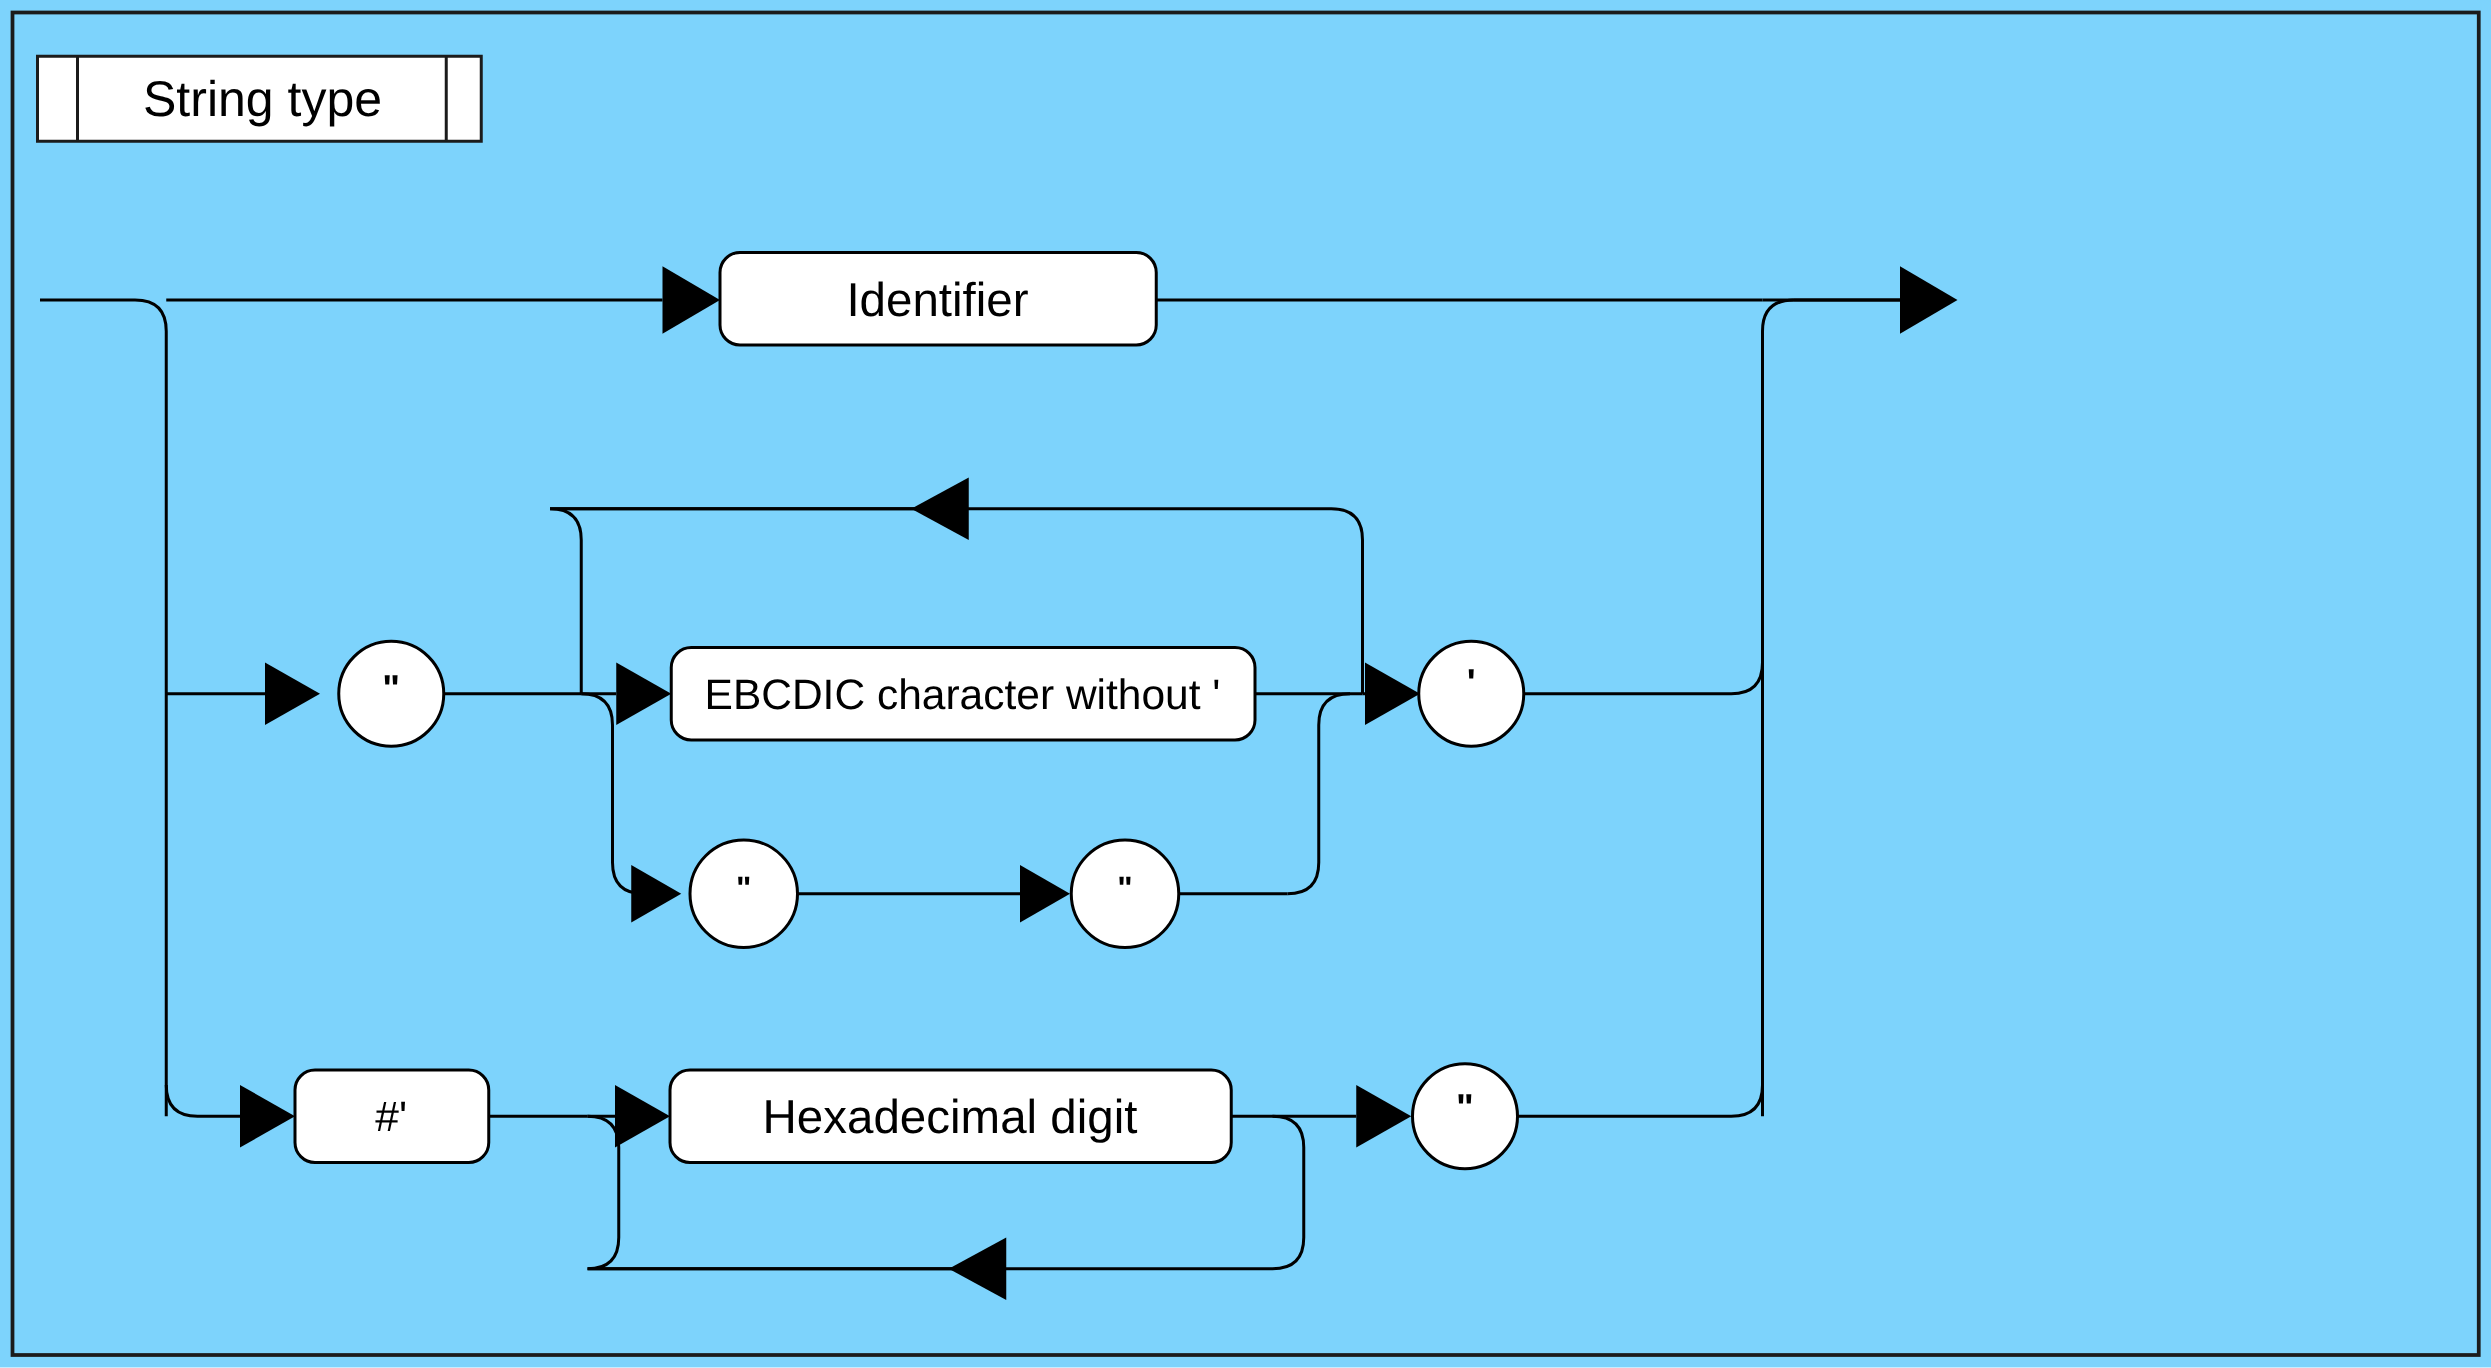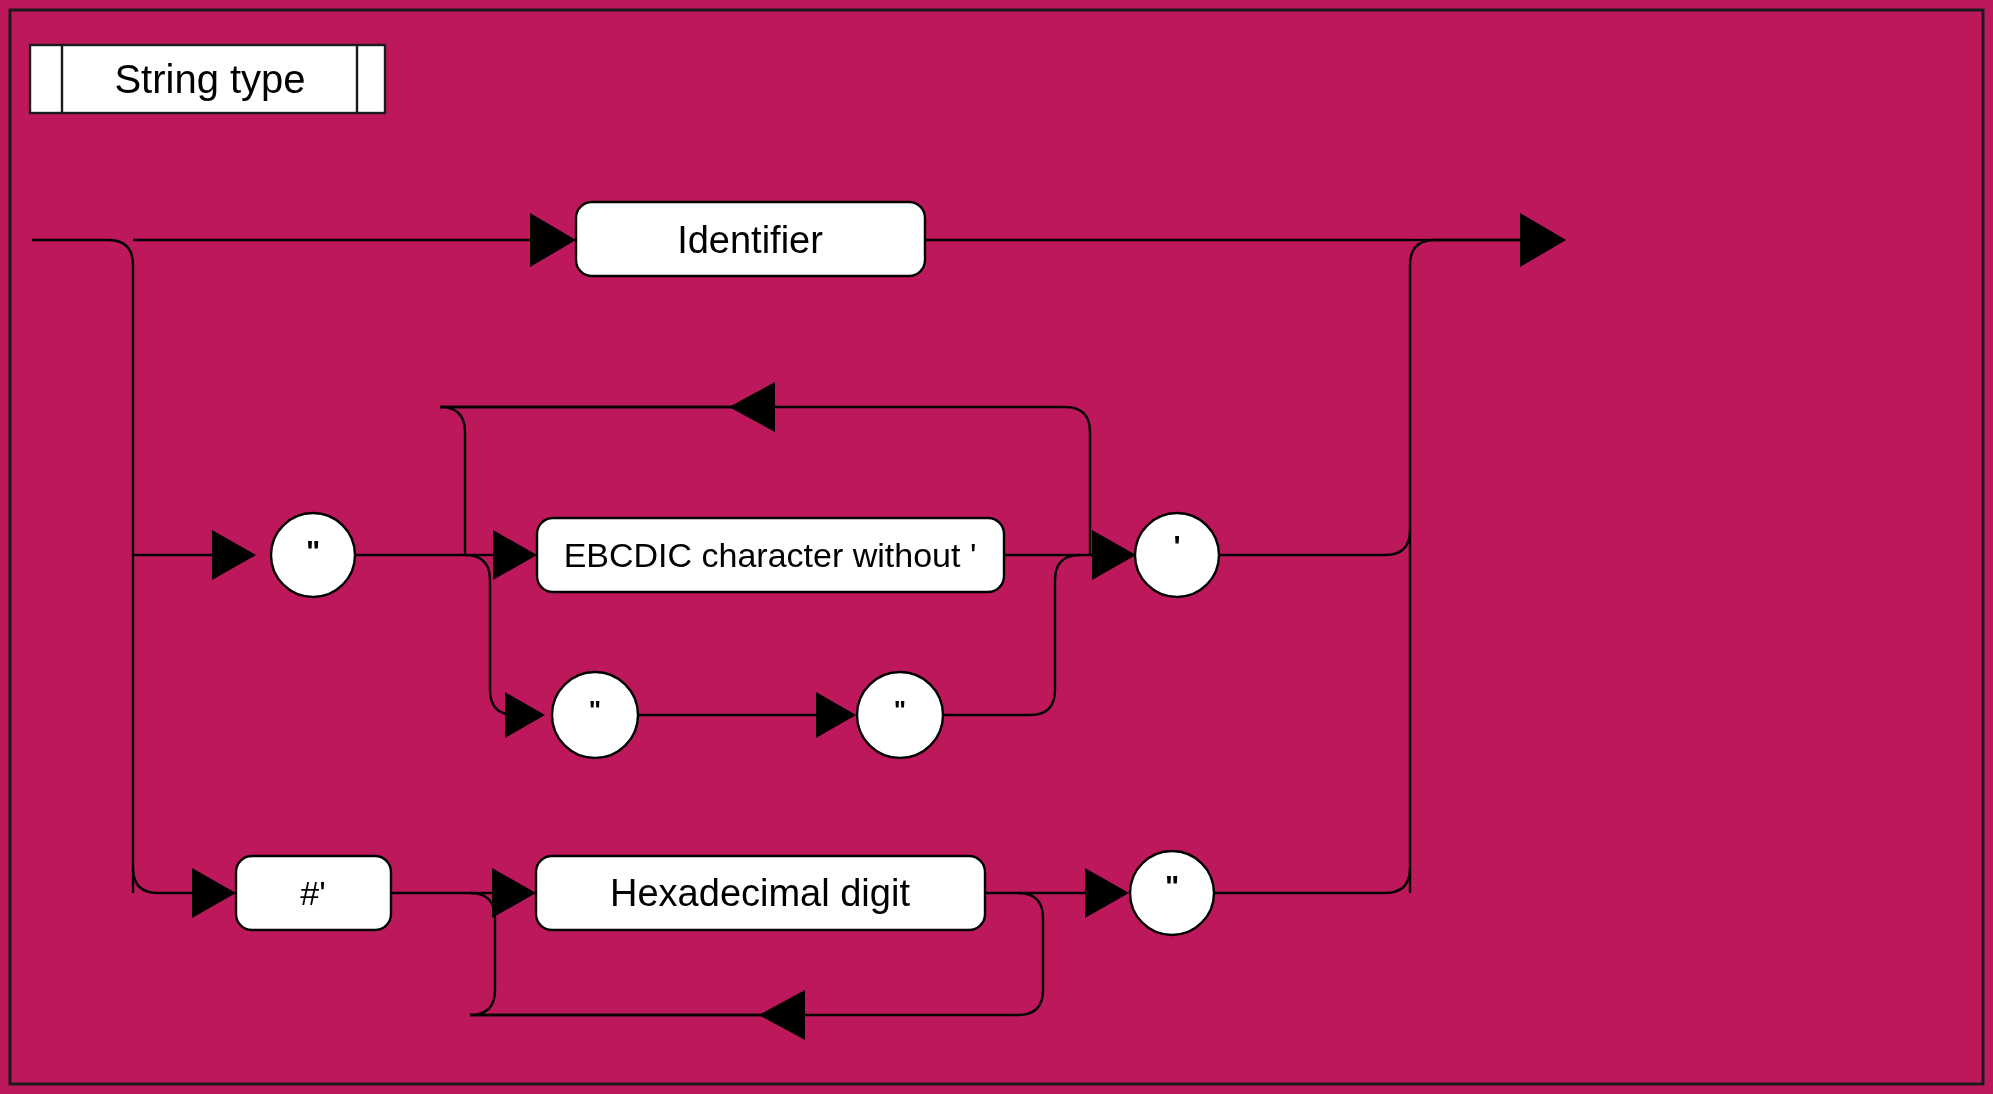--- a/index.html
+++ b/index.html
@@ -10,21 +10,21 @@
   body {
     width: 1993px;
     height: 1094px;
     font-family: "Liberation Sans", sans-serif;
     overflow: hidden;
   }
   #diagram-root {
     position: relative;
     width: 1993px;
     height: 1094px;
-    background: #be185d;
+    background: #7dd3fc;
   }
   svg#railroad {
     display: block;
     width: 1993px;
     height: 1094px;
   }
   .rail {
     fill: none;
     stroke: #000000;
     stroke-width: 2.4;

